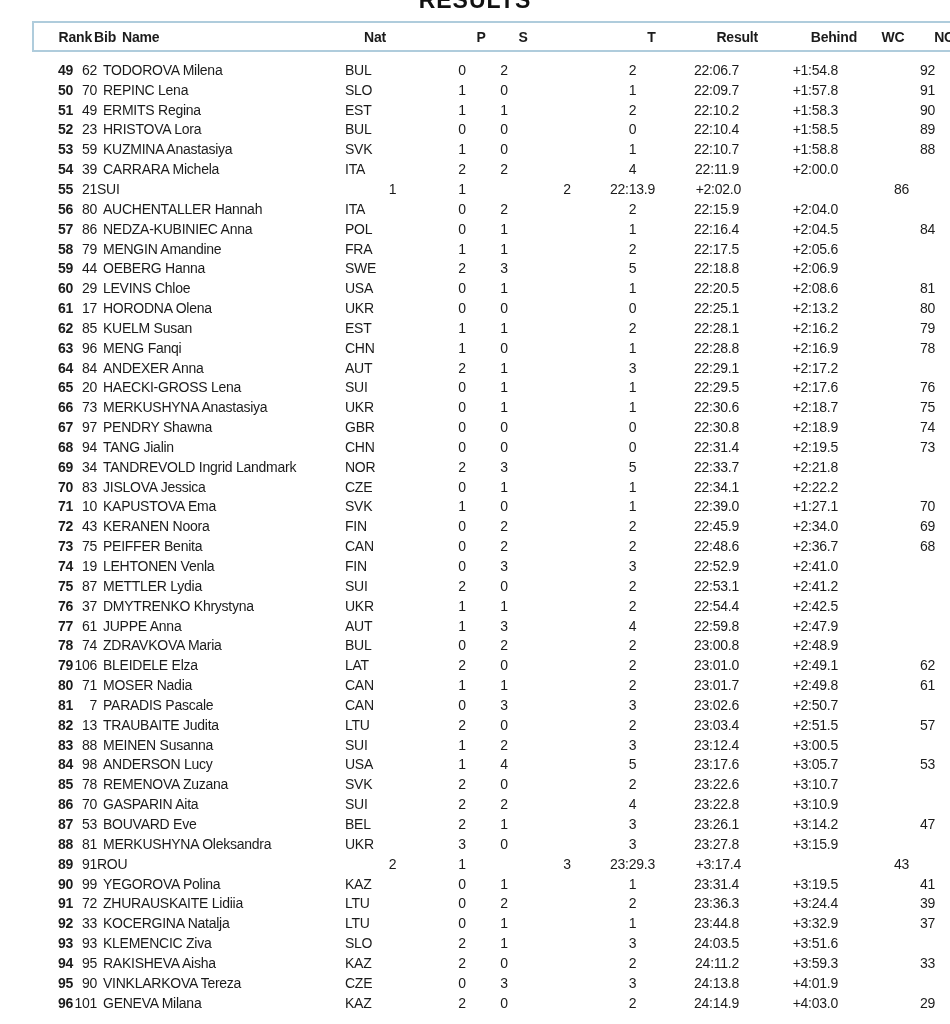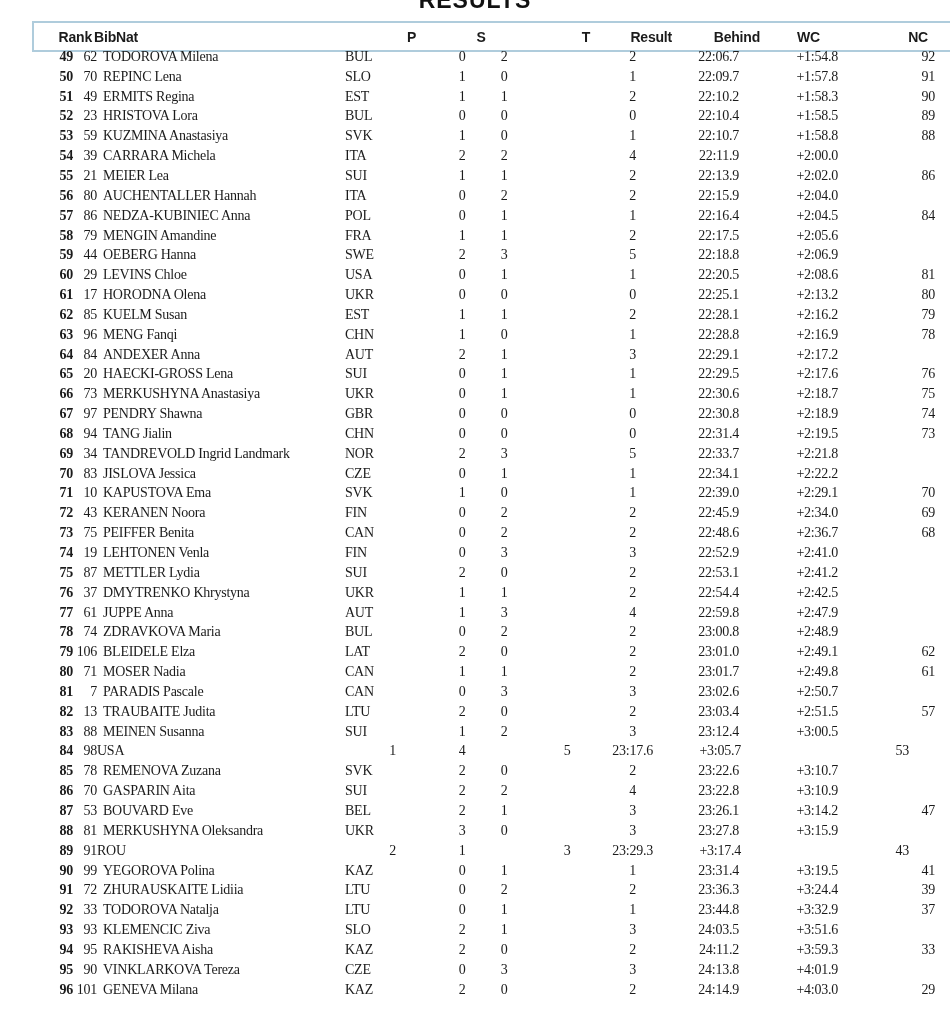--- a/index.html
+++ b/index.html
@@ -22,21 +22,21 @@
     display:grid;
     grid-template-columns:59px 24px 248px 95px 44px 40px 86px 45px 86px 97px 72px 26px;
     align-items:center;
     width:922px;
   }
   .header-grid{
     position:absolute;left:-1px;top:0;height:27px;
     font-weight:700;font-size:14px;letter-spacing:-0.2px;
   }
   .rows{
-    position:absolute;left:14px;top:47px;width:922px;font-family:Liberation Serif, serif;
+    position:absolute;left:14px;top:60px;width:922px;
   }
   .row{
     height:19.85px;font-size:14px;letter-spacing:-0.25px;
   }
   .c{white-space:nowrap;overflow:visible;}
   .a-r{text-align:right;}
   .a-l{text-align:left;}
   .a-c{text-align:center;}
   .c-name{padding-left:6px;}
   .c-result{padding-right:2px;}
@@ -45,20 +45,21 @@
 </style>
 </head>
 <body>
 
 <div class="doc-title">RESULTS</div>
 
 <div class="header-box">
   <div class="grid header-grid">
     <span class="c a-r">Rank</span>
     <span class="c a-r">Bib</span>
+    <span class="c a-l c-name">Name</span>
     <span class="c a-l">Nat</span>
     <span class="c a-c">P</span>
     <span class="c a-c">S</span>
     <span class="c"></span>
     <span class="c a-c">T</span>
     <span class="c a-r c-result">Result</span>
     <span class="c a-r">Behind</span>
     <span class="c a-c">WC</span>
     <span class="c a-r c-nc">NC</span>
   </div>
@@ -151,21 +152,20 @@
     <span class="c a-c">4</span>
     <span class="c a-r c-result">22:11.9</span>
     <span class="c a-r">+2:00.0</span>
     <span class="c a-c"></span>
     <span class="c a-r c-nc"></span>
   </div>
 
   <div class="grid row">
     <span class="c a-r c-rank">55</span>
     <span class="c a-r">21</span>
-    <span class="c a-l c-name">MEIER Lea</span>
     <span class="c a-l">SUI</span>
     <span class="c a-c">1</span>
     <span class="c a-c">1</span>
     <span class="c"></span>
     <span class="c a-c">2</span>
     <span class="c a-r c-result">22:13.9</span>
     <span class="c a-r">+2:02.0</span>
     <span class="c a-c"></span>
     <span class="c a-r c-nc">86</span>
   </div>
@@ -398,21 +398,21 @@
   <div class="grid row">
     <span class="c a-r c-rank">71</span>
     <span class="c a-r">10</span>
     <span class="c a-l c-name">KAPUSTOVA Ema</span>
     <span class="c a-l">SVK</span>
     <span class="c a-c">1</span>
     <span class="c a-c">0</span>
     <span class="c"></span>
     <span class="c a-c">1</span>
     <span class="c a-r c-result">22:39.0</span>
-    <span class="c a-r">+2:29.1</span>
+    <span class="c a-r">+1:27.1</span>
     <span class="c a-c"></span>
     <span class="c a-r c-nc">70</span>
   </div>
 
   <div class="grid row">
     <span class="c a-r c-rank">72</span>
     <span class="c a-r">43</span>
     <span class="c a-l c-name">KERANEN Noora</span>
     <span class="c a-l">FIN</span>
     <span class="c a-c">0</span>
@@ -586,20 +586,21 @@
     <span class="c a-c">3</span>
     <span class="c a-r c-result">23:12.4</span>
     <span class="c a-r">+3:00.5</span>
     <span class="c a-c"></span>
     <span class="c a-r c-nc"></span>
   </div>
 
   <div class="grid row">
     <span class="c a-r c-rank">84</span>
     <span class="c a-r">98</span>
+    <span class="c a-l c-name">ANDERSON Lucy</span>
     <span class="c a-l">USA</span>
     <span class="c a-c">1</span>
     <span class="c a-c">4</span>
     <span class="c"></span>
     <span class="c a-c">5</span>
     <span class="c a-r c-result">23:17.6</span>
     <span class="c a-r">+3:05.7</span>
     <span class="c a-c"></span>
     <span class="c a-r c-nc">53</span>
   </div>
@@ -704,21 +705,21 @@
     <span class="c a-c">2</span>
     <span class="c a-r c-result">23:36.3</span>
     <span class="c a-r">+3:24.4</span>
     <span class="c a-c"></span>
     <span class="c a-r c-nc">39</span>
   </div>
 
   <div class="grid row">
     <span class="c a-r c-rank">92</span>
     <span class="c a-r">33</span>
-    <span class="c a-l c-name">TODOROVA Natalja</span>
+    <span class="c a-l c-name">KOCERGINA Natalja</span>
     <span class="c a-l">LTU</span>
     <span class="c a-c">0</span>
     <span class="c a-c">1</span>
     <span class="c"></span>
     <span class="c a-c">1</span>
     <span class="c a-r c-result">23:44.8</span>
     <span class="c a-r">+3:32.9</span>
     <span class="c a-c"></span>
     <span class="c a-r c-nc">37</span>
   </div>

